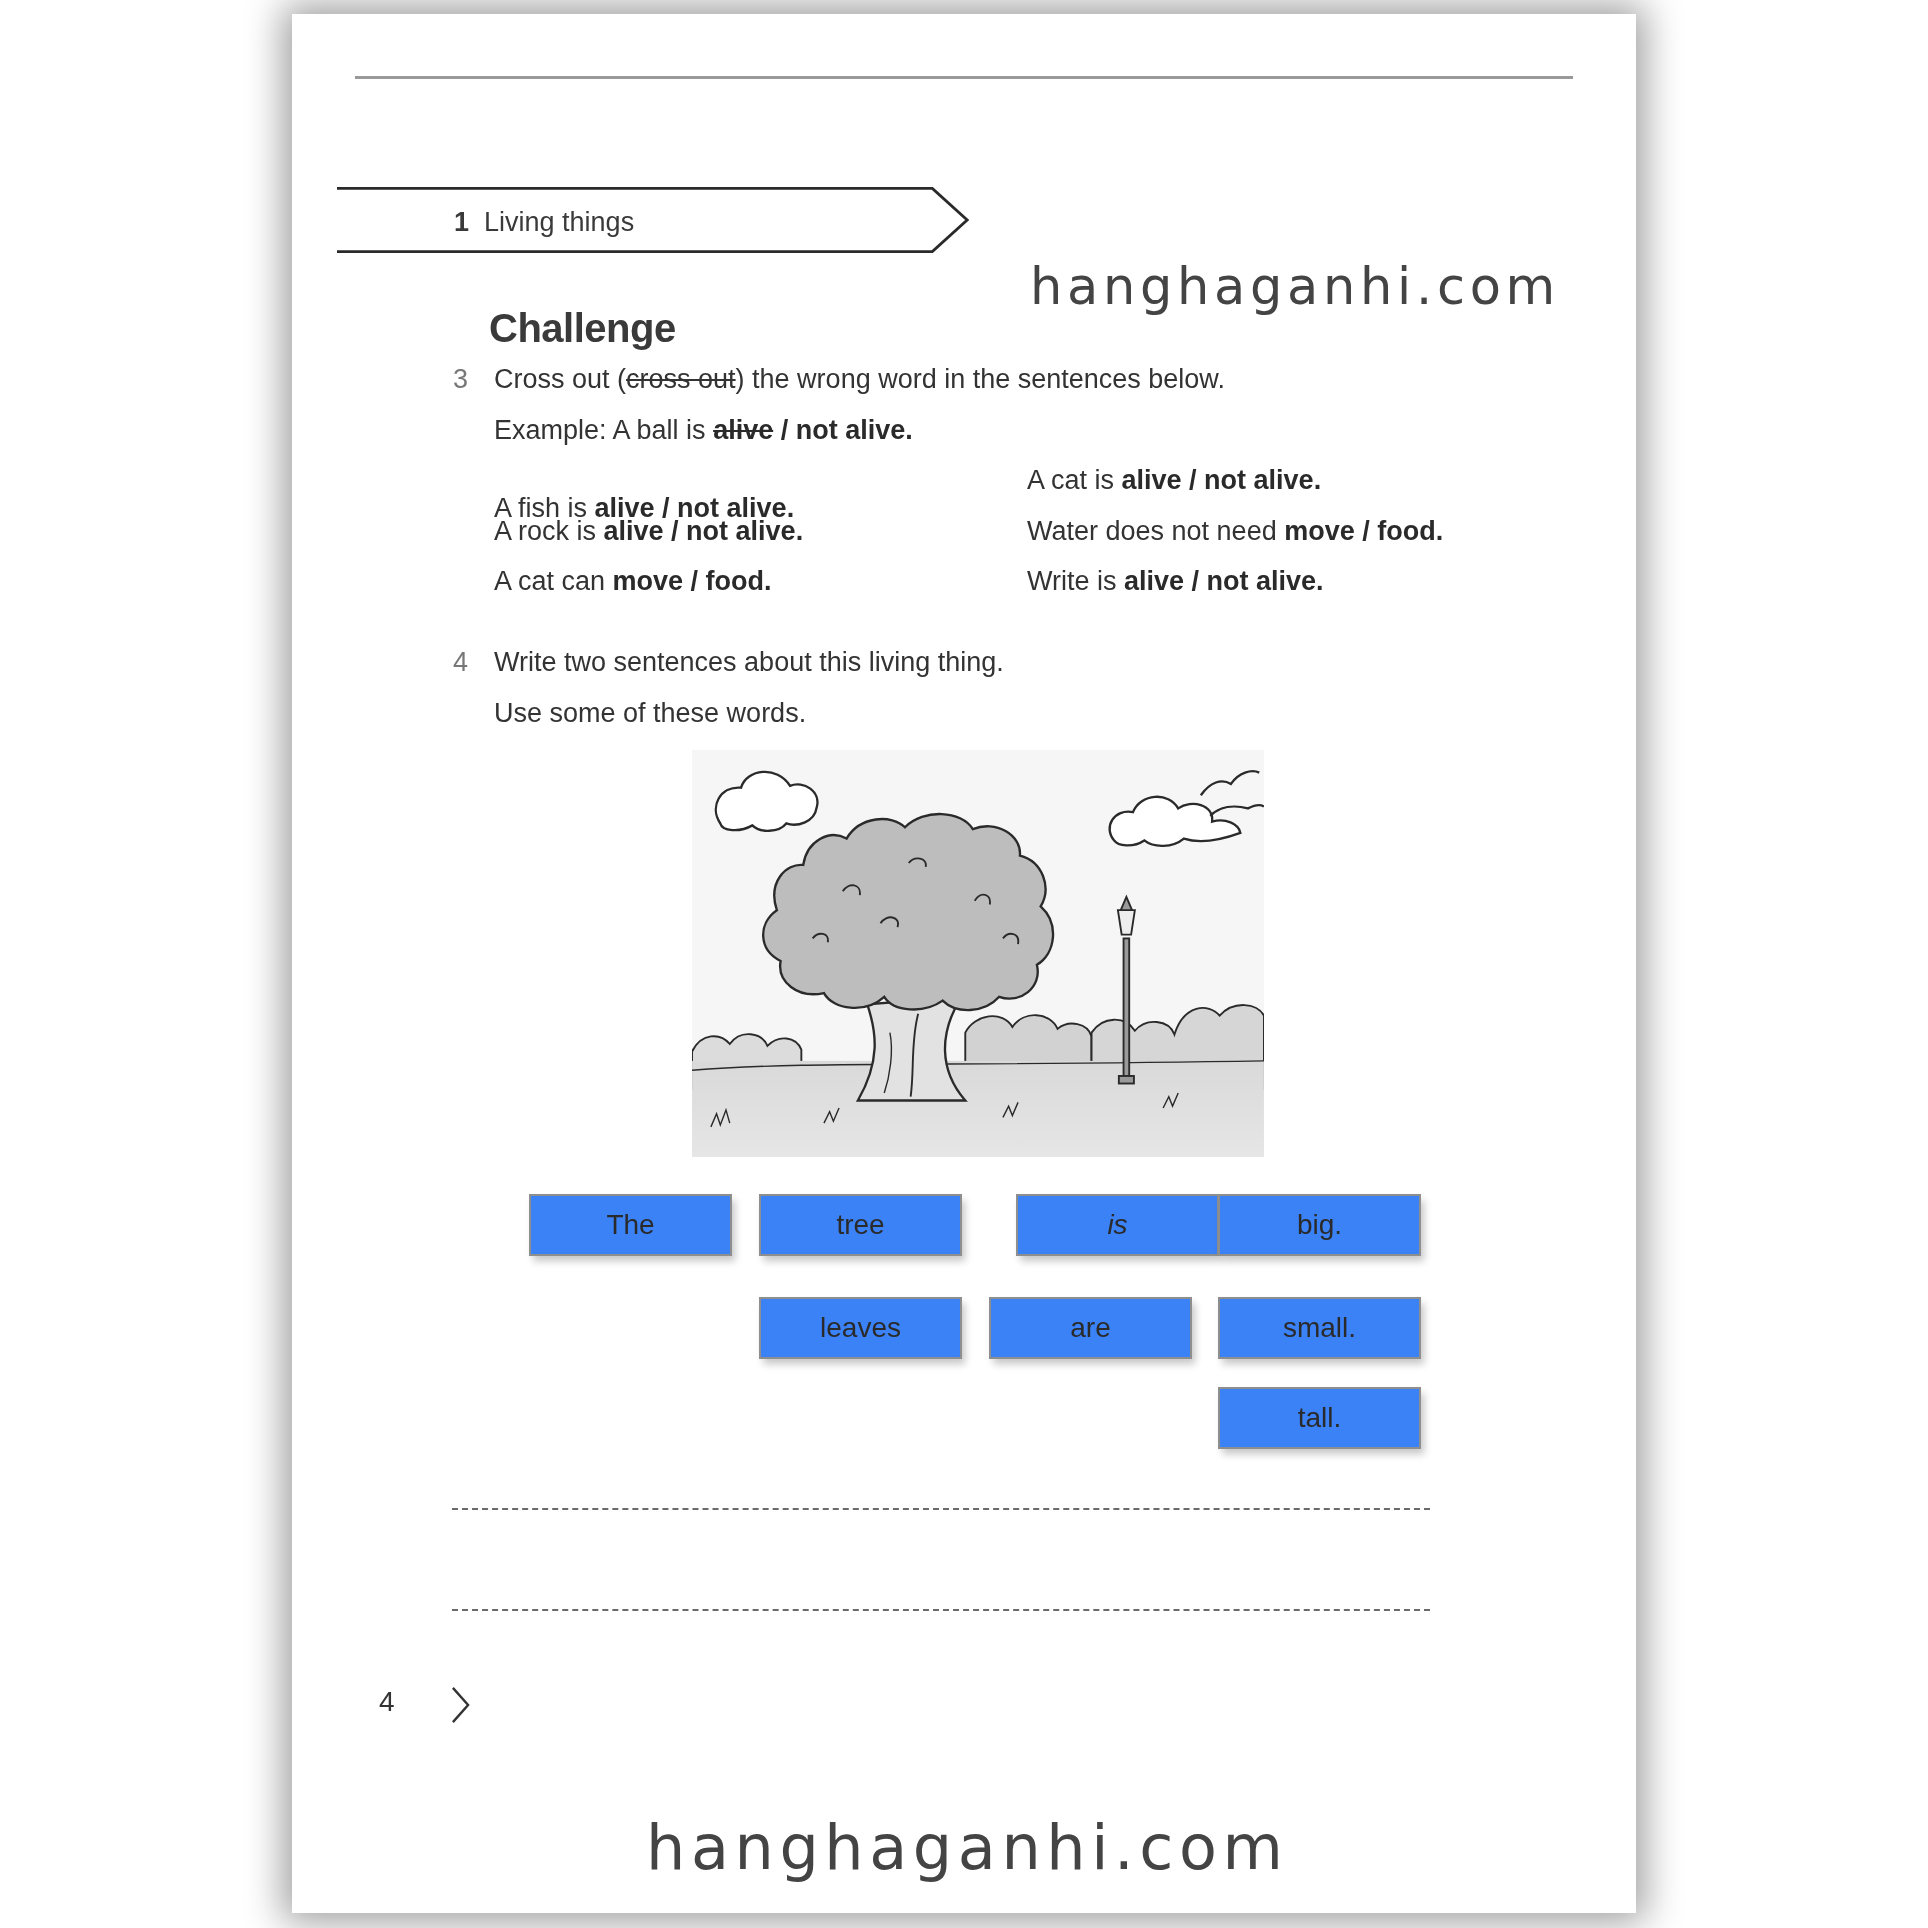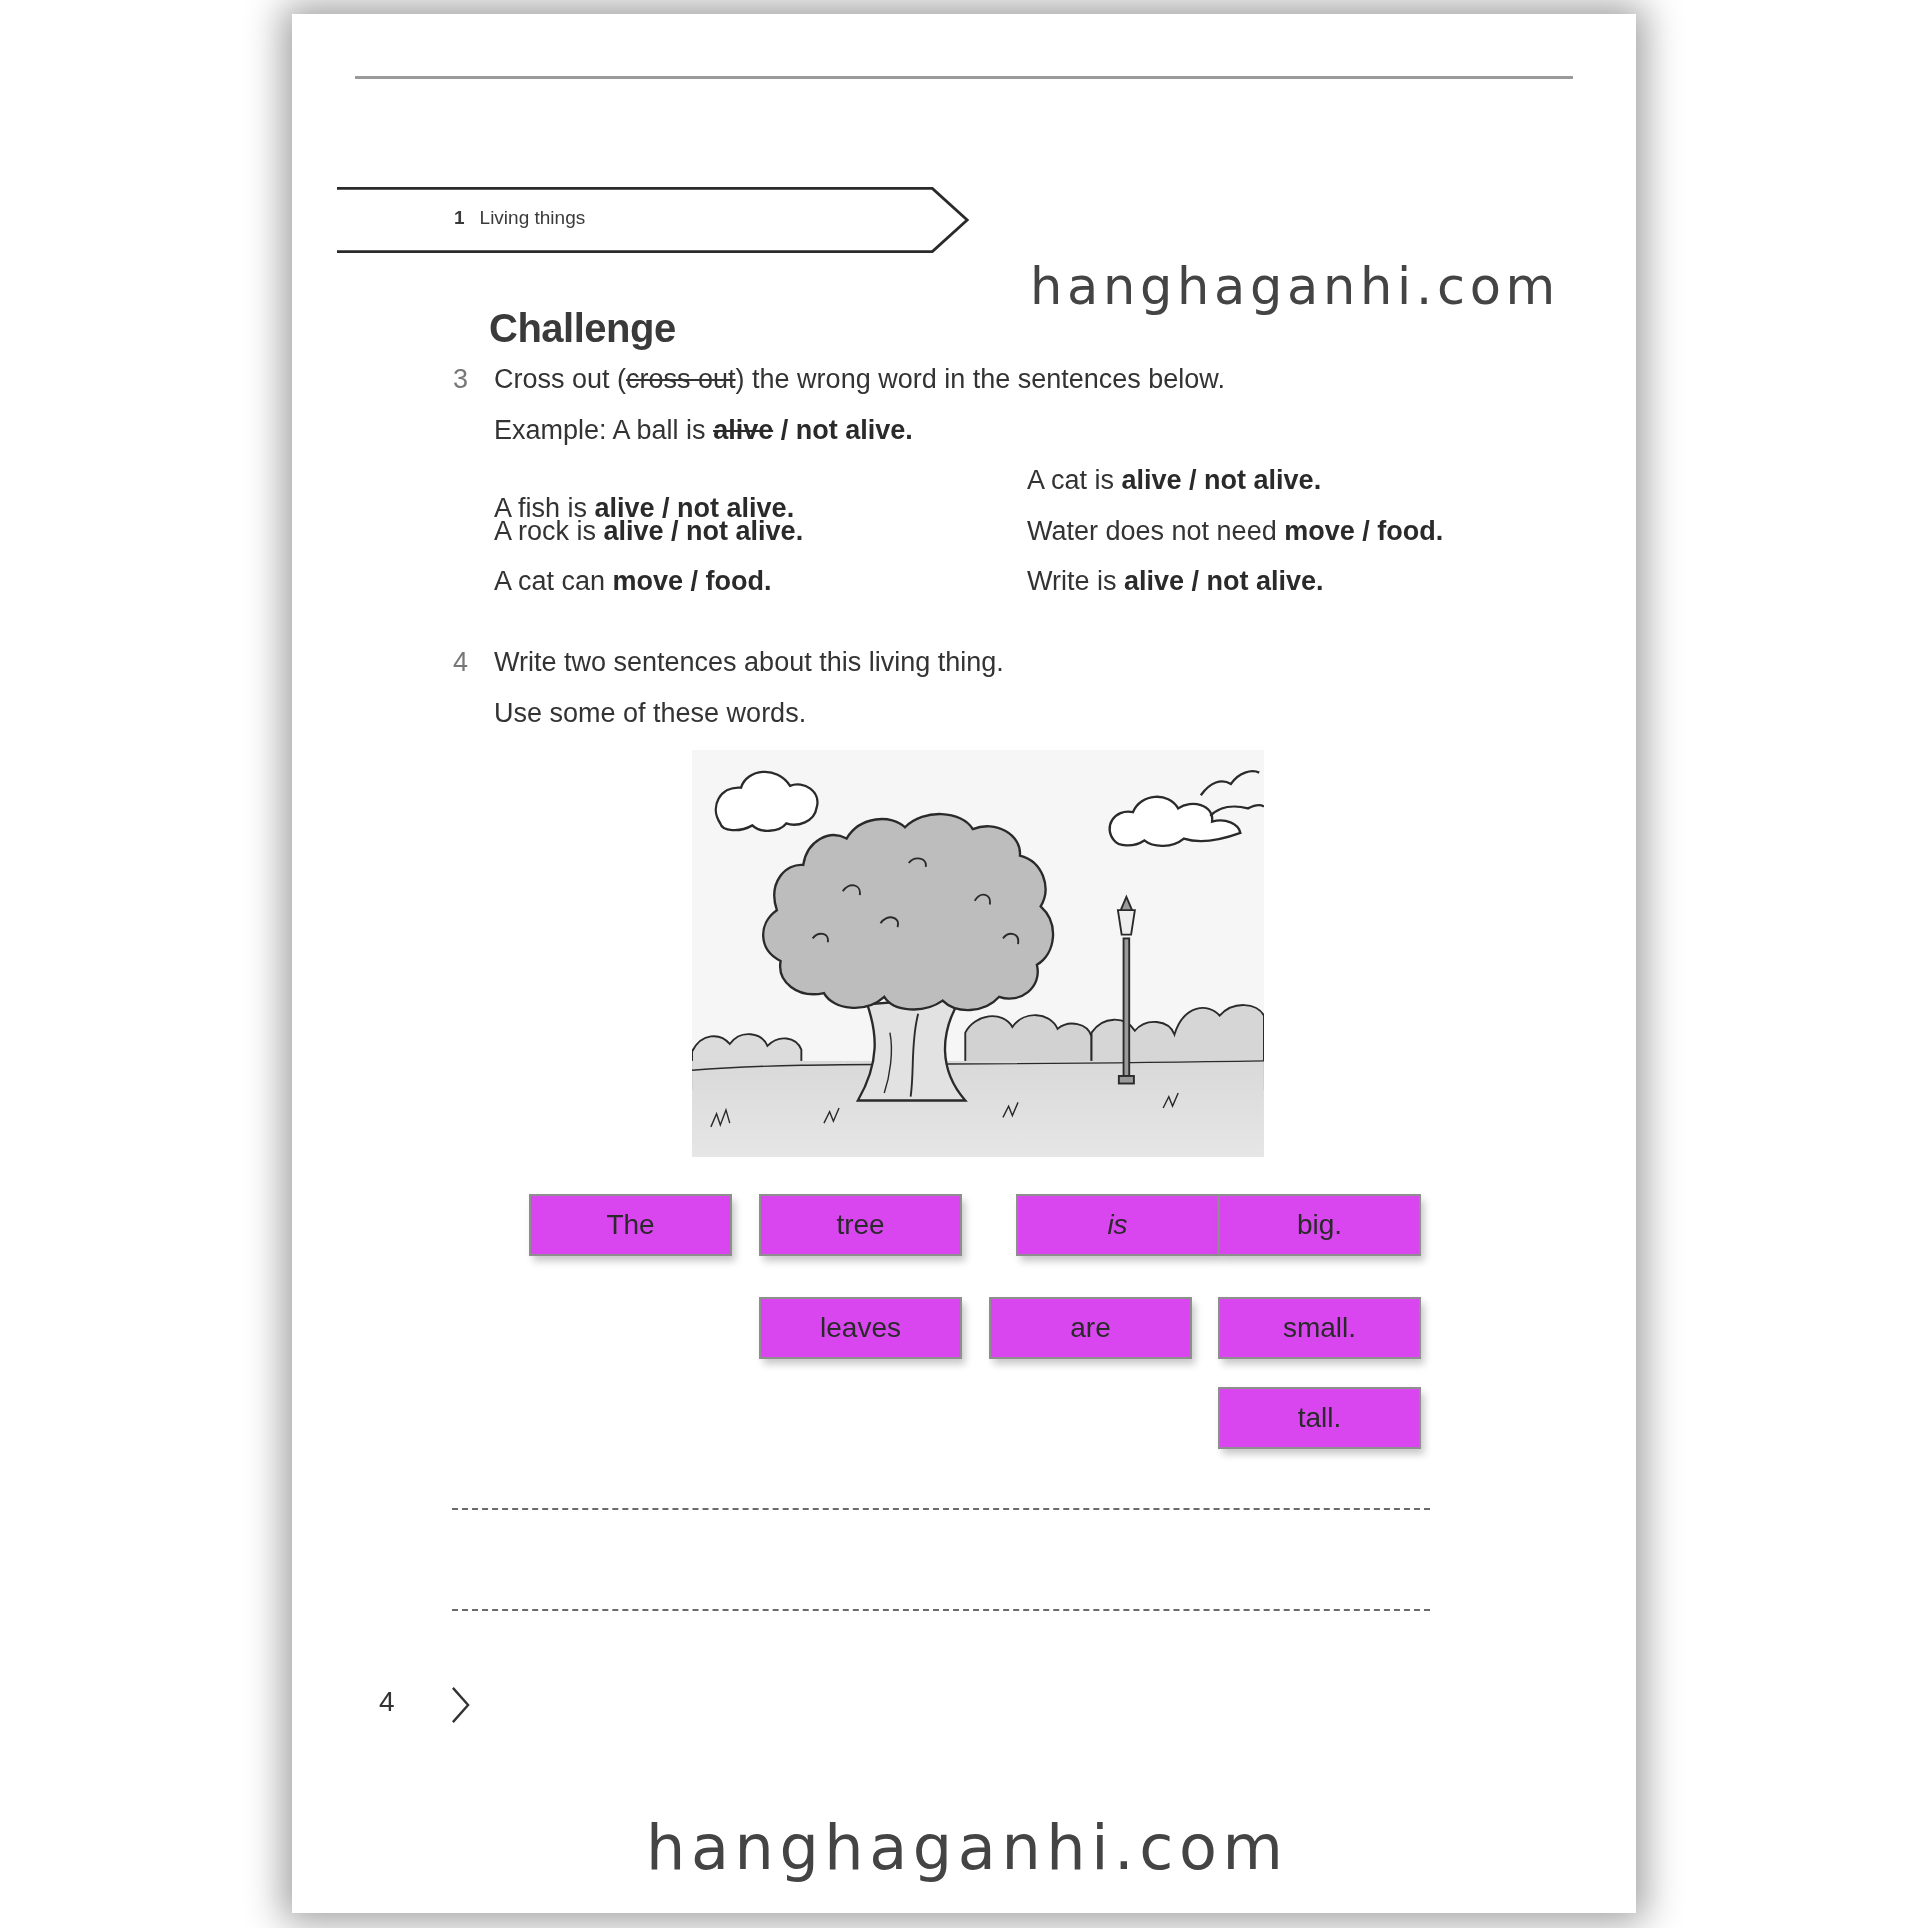--- a/index.html
+++ b/index.html
@@ -10,33 +10,33 @@
     color: #2b2b2b;
   }
   .page {
     position: absolute; left: 292px; top: 14px; width: 1344px; height: 1899px;
     background: #ffffff;
     box-shadow: 0 0 36px 9.4px rgba(0,0,0,0.38);
   }
   .abs { position: absolute; }
   .top-rule { left: 63px; top: 62px; width: 1218px; height: 2.8px; background: #9a9a9a; }
   .banner { left: 45px; top: 173px; width: 633px; height: 66px; }
-  .banner-text { left: 162px; top: 193px; font-size: 19px; color: #3a3a3a; white-space: nowrap; }
+  .banner-text { left: 162px; top: 193px; font-size: 27px; color: #3a3a3a; white-space: nowrap; }
   .banner-num { font-weight: bold; margin-right: 15px; }
   .watermark { font-family: "DejaVu Sans", sans-serif; color: #444444; letter-spacing: 4.7px; white-space: nowrap; }
   .wm-top { left: 738px; top: 243px; font-size: 51px; }
   .wm-bottom { left: 354px; top: 1797px; font-size: 62px; letter-spacing: 5.6px; }
   .heading { left: 197px; top: 292px; font-size: 40px; font-weight: bold; color: #3a3a3a; letter-spacing: -0.5px; }
   .ex-num { color: #777777; font-size: 27px; }
   .line { font-size: 27px; color: #333333; white-space: nowrap; text-align: center; }
   .b { font-weight: bold; color: #2a2a2a; }
   .strike { text-decoration: line-through; }
   .tile {
     position: absolute; width: 203px; height: 62px;
-    background: #d946ef; border: 2.8px solid #8e8e8e;
+    background: #3b82f6; border: 2.8px solid #8e8e8e;
     box-shadow: 3.8px 5.6px 7.5px rgba(0,0,0,0.22);
     display: flex; align-items: center; justify-content: center;
     font-size: 28px; color: #2a2a2a; box-sizing: border-box;
   }
   .write-line { height: 0; border-top: 2.8px dashed #6a6a6a; }
   .illus { left: 400px; top: 736px; width: 572px; height: 407px; }
 </style>
 </head>
 <body>
 

